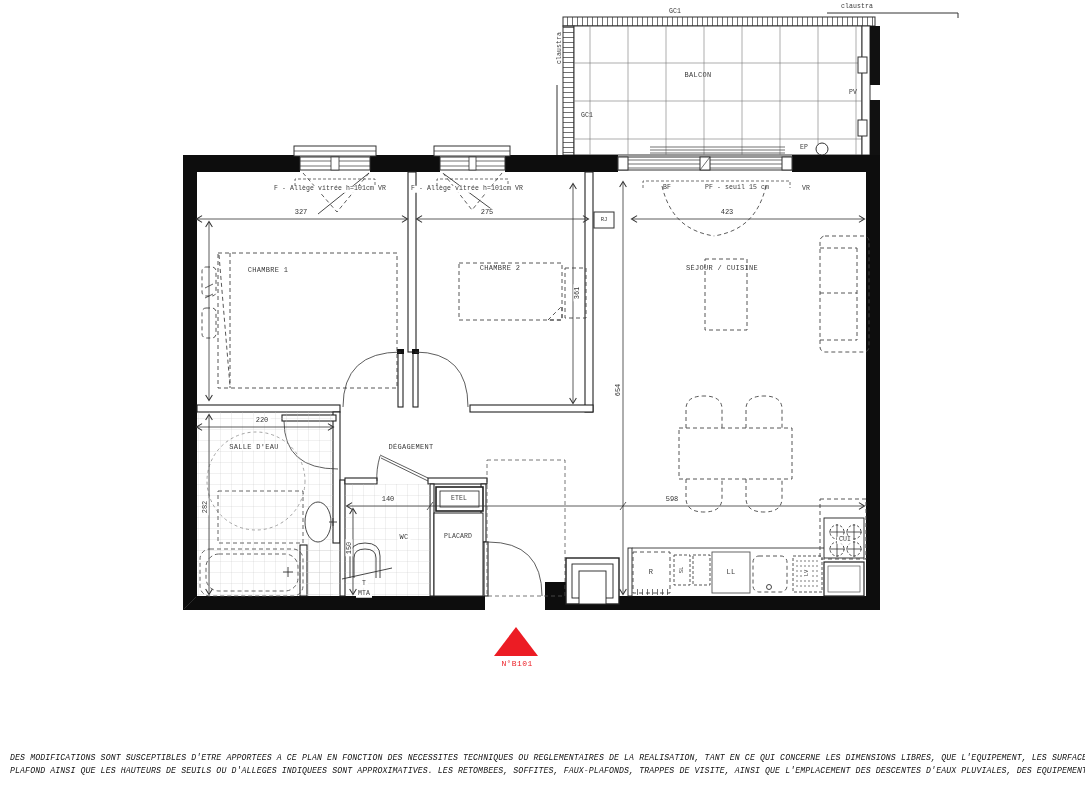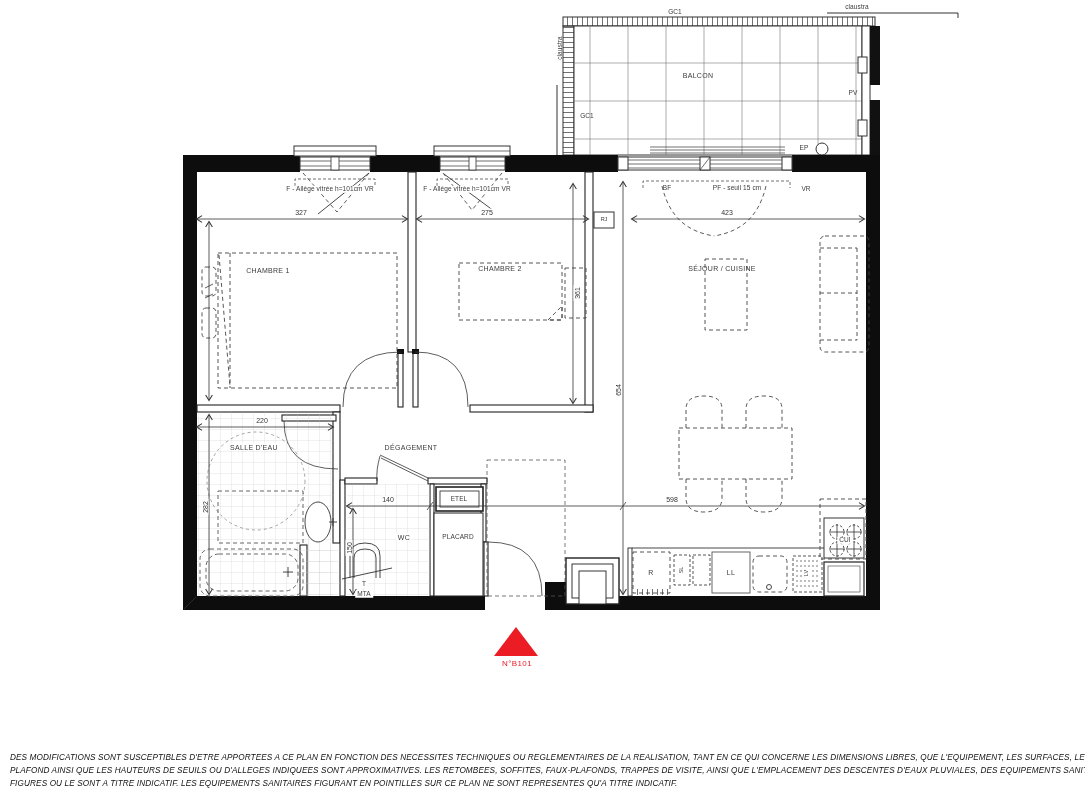--- a/index.html
+++ b/index.html
@@ -1,18 +1,18 @@
 <!DOCTYPE html>
 <html><head>
 <meta charset="utf-8">
 <style>
   html,body{margin:0;padding:0;}
   body{width:1085px;height:800px;background:#fff;position:relative;overflow:hidden;
        font-family:"Liberation Sans",sans-serif;}
-  #stage{position:absolute;inset:0;}
+  #stage{position:absolute;inset:0;font-family:Liberation Mono, monospace;}
   svg{position:absolute;left:0;top:0;}
   .lbl{position:absolute;transform:translate(-50%,-50%);font-size:7px;color:#3a3a3a;
        white-space:nowrap;letter-spacing:.3px;line-height:1;}
   .bg{background:#fff;padding:0 2px;}
   .rot{transform:translate(-50%,-50%) rotate(-90deg);}
   .s6{font-size:6.5px;letter-spacing:.1px;}
   .s55{font-size:5.5px;letter-spacing:0;}
   .dim{font-size:7px;color:#333;letter-spacing:0;}
   .red{color:#ec1c24;font-size:8px;letter-spacing:.4px;}
   .disc{position:absolute;left:10px;font-style:italic;font-size:8.2px;color:#111;
@@ -304,15 +304,14 @@
 <div class="lbl dim bg" style="left:672px;top:499px">598</div>
 <div class="lbl dim rot bg" style="left:618px;top:390px">654</div>
 <div class="lbl dim rot bg" style="left:577px;top:293px">361</div>
 <div class="lbl dim rot bg" style="left:205px;top:507px">282</div>
 <div class="lbl dim rot bg" style="left:349px;top:548px">150</div>
 
 <div class="lbl red" style="left:517px;top:664px">N°B101</div>
 
 <div class="disc" style="top:753px">DES MODIFICATIONS SONT SUSCEPTIBLES D'ETRE APPORTEES A CE PLAN EN FONCTION DES NECESSITES TECHNIQUES OU REGLEMENTAIRES DE LA REALISATION, TANT EN CE QUI CONCERNE LES DIMENSIONS LIBRES, QUE L'EQUIPEMENT, LES SURFACES, LES HAUTEURS SOUS</div>
 <div class="disc" style="top:766px">PLAFOND AINSI QUE LES HAUTEURS DE SEUILS OU D'ALLEGES INDIQUEES SONT APPROXIMATIVES. LES RETOMBEES, SOFFITES, FAUX-PLAFONDS, TRAPPES DE VISITE, AINSI QUE L'EMPLACEMENT DES DESCENTES D'EAUX PLUVIALES, DES EQUIPEMENTS SANITAIRES, NE SONT PAS TOUS</div>
-<div class="disc" style="top:779px">FIGURES OU LE SONT A TITRE INDICATIF. LES EQUIPEMENTS SANITAIRES FIGURANT EN POINTILLES SUR CE PLAN NE SONT REPRESENTES QU'A TITRE INDICATIF.</div>
 
 </div>
 
 </body></html>

